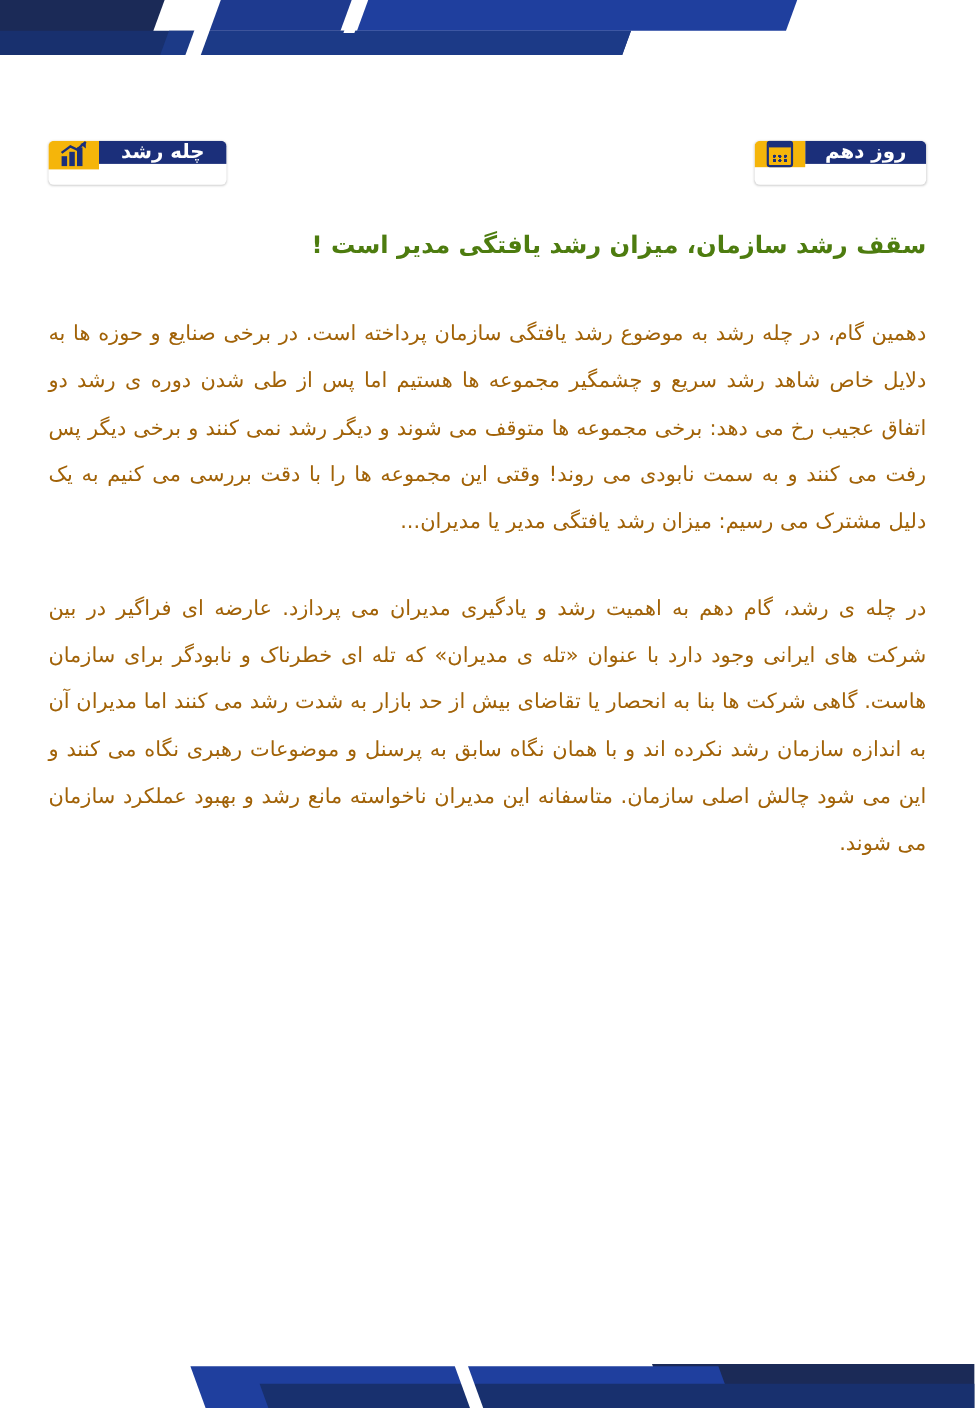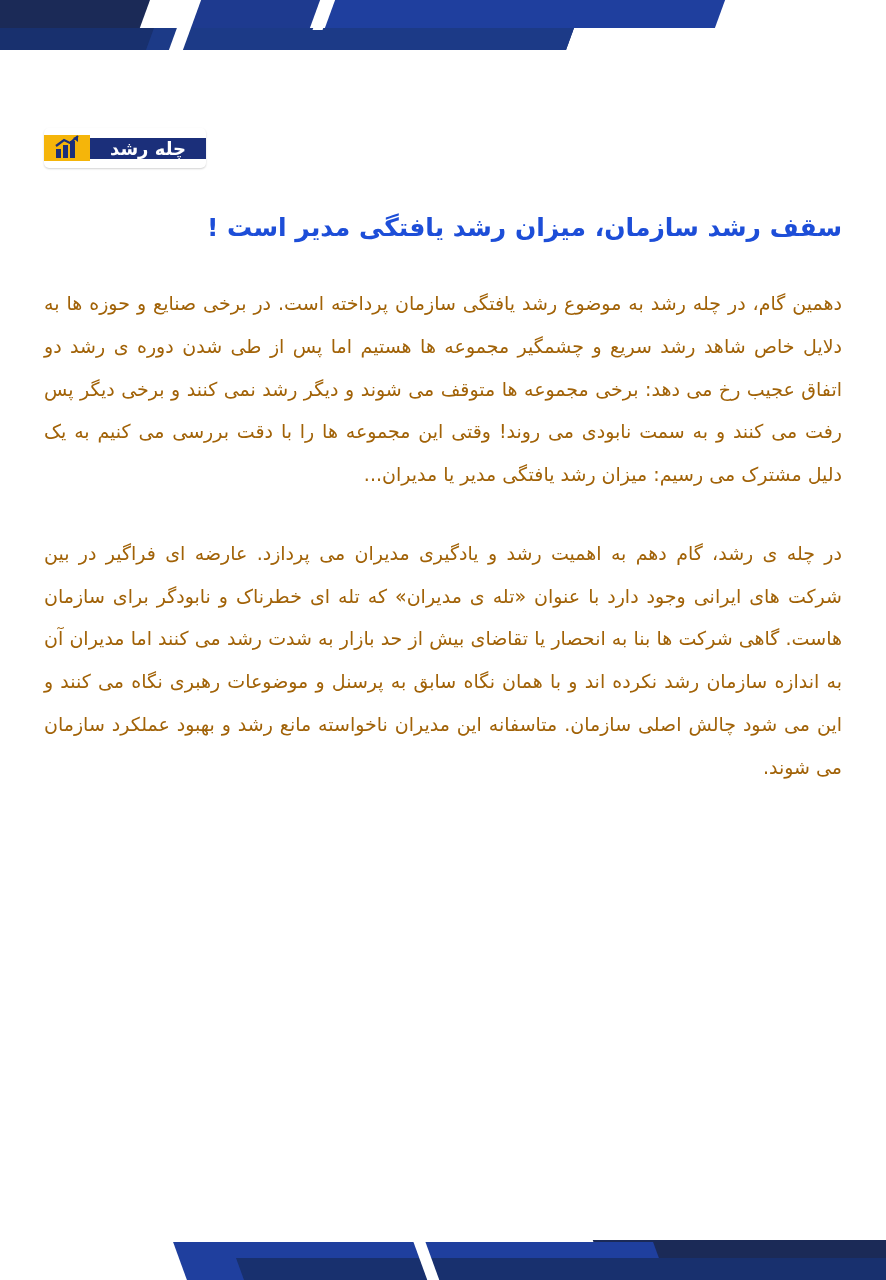--- a/index.html
+++ b/index.html
@@ -117,21 +117,21 @@
     box-sizing: border-box;
     display: flex;
     flex-direction: row-reverse;
     justify-content: space-between;
     align-items: center;
   }
 
   .badge {
     display: flex;
     flex-direction: row-reverse;
-    align-items: center;
+    align-items: flex-start;
     height: 40px;
     border-radius: 5px;
     overflow: hidden;
     box-shadow: 0 1px 2px rgba(0,0,0,0.18);
   }
   .badge-icon {
     background: #f5b50a;
     width: 46px;
     display: flex;
     align-items: center;
@@ -179,22 +179,22 @@
       radial-gradient(circle at 12px 6px, #1b2f7a 1.4px, transparent 1.6px);
   }
 
   
   .doc-title {
     position: absolute;
     top: 192px;
     right: 44px;
     left: 44px;
     text-align: right;
-    color: #1d4ed8;
-    font-size: 25px;
+    color: #4d7c0f;
+    font-size: 22px;
     font-weight: bold;
     line-height: 1.5;
     letter-spacing: -0.2px;
   }
 
   
   .body-wrap {
     position: absolute;
     top: 282px;
     right: 44px;
@@ -233,20 +233,26 @@
         <rect x="3" y="14" width="5" height="9" fill="#1b2f7a"></rect>
         <rect x="10" y="10" width="5" height="13" fill="#1b2f7a"></rect>
         <rect x="17" y="6" width="5" height="17" fill="#1b2f7a"></rect>
         <path d="M3 11 L11 5 L17 8 L25 1" stroke="#1b2f7a" stroke-width="2.2" fill="none"></path>
         <path d="M25 1 l0 6 l-5 -4 z" fill="#1b2f7a"></path>
       </svg>
     </div>
     <div class="badge-text">چله رشد</div>
   </div>
 
+  <div class="badge badge-day">
+    <div class="badge-icon">
+      <div class="icon-calendar"></div>
+    </div>
+    <div class="badge-text">روز دهم</div>
+  </div>
 
 </div>
 
 <h1 class="doc-title">سقف رشد سازمان، میزان رشد یافتگی مدیر است !</h1>
 
 <div class="body-wrap">
   <p class="para">دهمین گام، در چله رشد به موضوع رشد یافتگی سازمان پرداخته است. در برخی صنایع و حوزه ها به دلایل خاص شاهد رشد سریع و چشمگیر مجموعه ها هستیم اما پس از طی شدن دوره ی رشد دو اتفاق عجیب رخ می دهد: برخی مجموعه ها متوقف می شوند و دیگر رشد نمی کنند و برخی دیگر پس رفت می کنند و به سمت نابودی می روند! وقتی این مجموعه ها را با دقت بررسی می کنیم به یک دلیل مشترک می رسیم: میزان رشد یافتگی مدیر یا مدیران...</p>
   <p class="para">در چله ی رشد، گام دهم به اهمیت رشد و یادگیری مدیران می پردازد. عارضه ای فراگیر در بین شرکت های ایرانی وجود دارد با عنوان «تله ی مدیران» که تله ای خطرناک و نابودگر برای سازمان هاست. گاهی شرکت ها بنا به انحصار یا تقاضای بیش از حد بازار به شدت رشد می کنند اما مدیران آن به اندازه سازمان رشد نکرده اند و با همان نگاه سابق به پرسنل و موضوعات رهبری نگاه می کنند و این می شود چالش اصلی سازمان. متاسفانه این مدیران ناخواسته مانع رشد و بهبود عملکرد سازمان می شوند.</p>
 </div>
 

